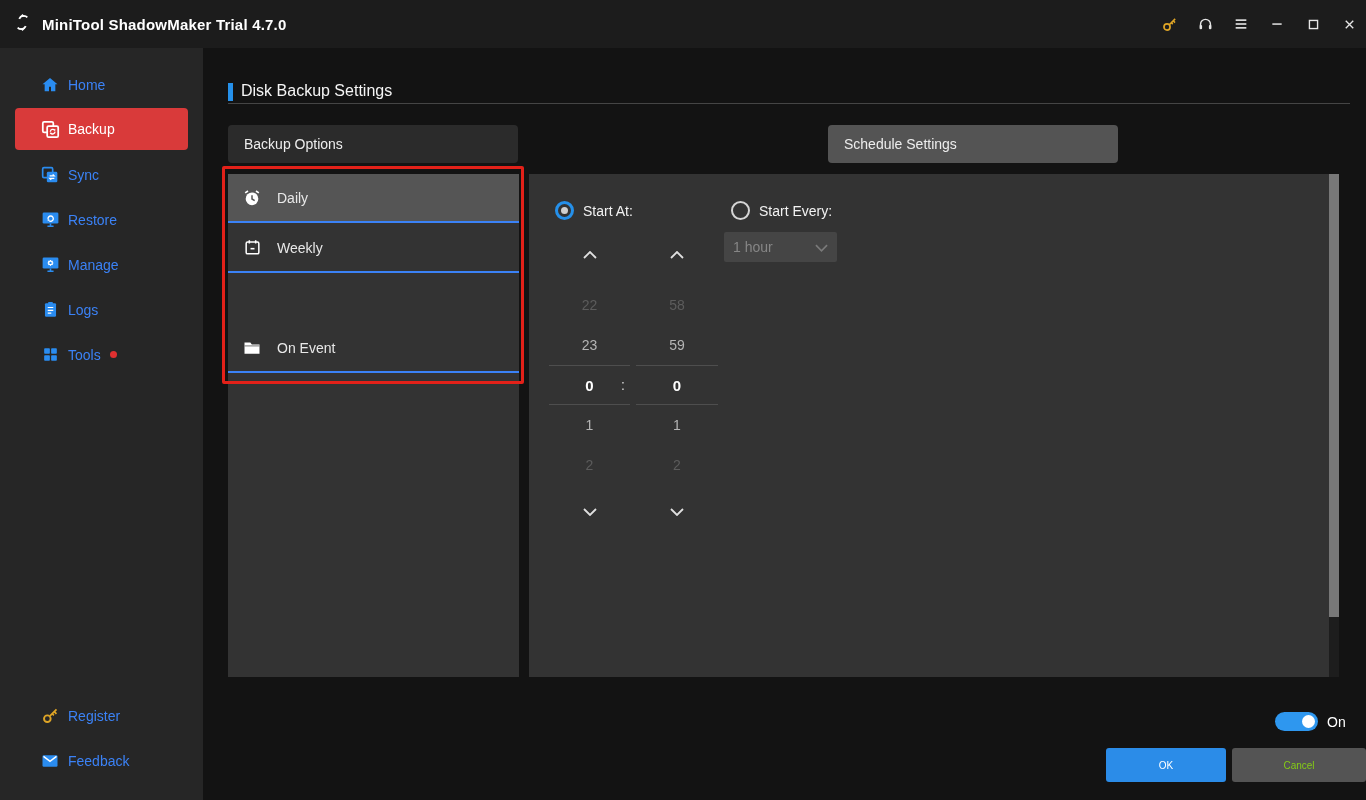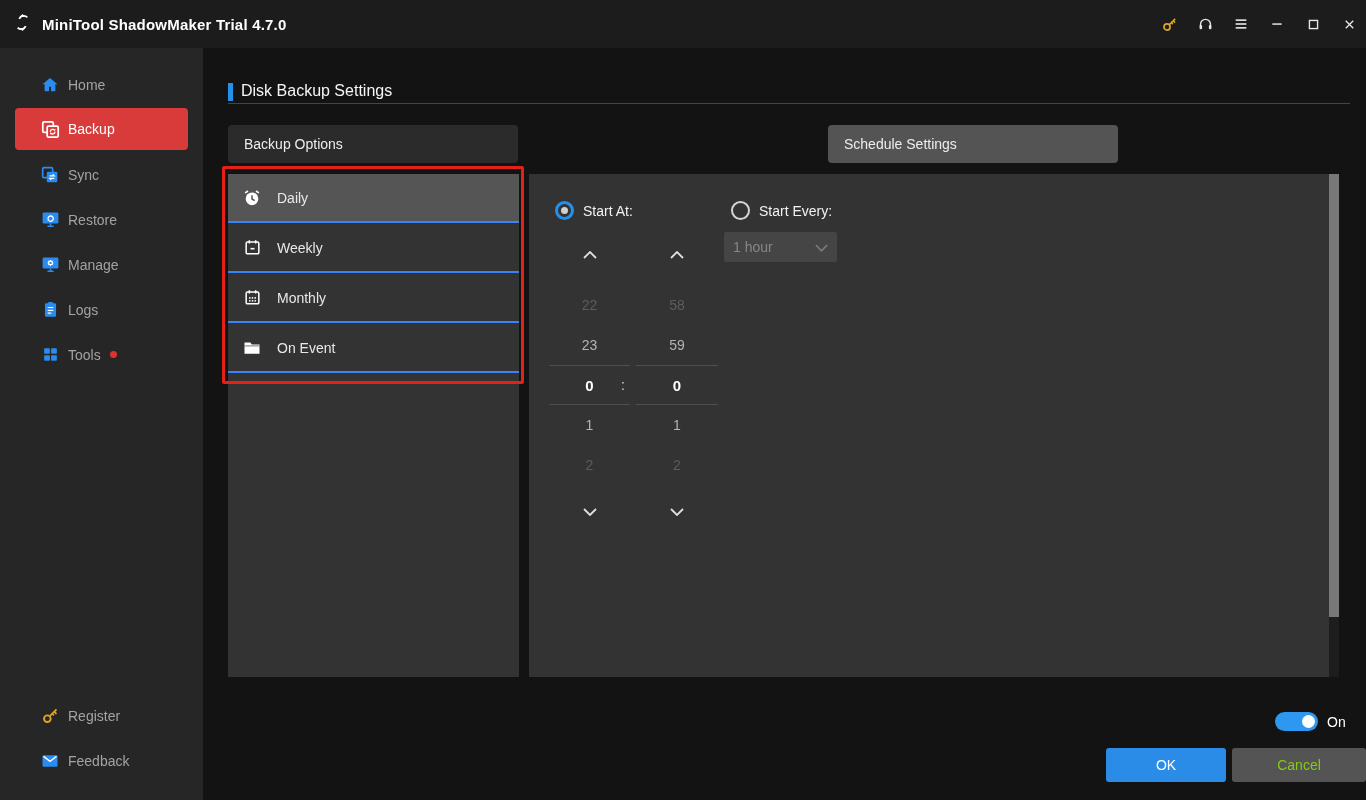--- a/index.html
+++ b/index.html
@@ -9,21 +9,21 @@
   
   .titlebar { position:absolute; left:0; top:0; width:1366px; height:48px; background:#1c1c1c; }
   .tb-left { position:absolute; left:12px; top:0; height:48px; display:flex; align-items:center; gap:9px; }
   .tb-title { color:#ffffff; font-size:15px; font-weight:bold; letter-spacing:.2px; }
   .tb-btn { position:absolute; top:0; width:36px; height:48px; display:flex; align-items:center; justify-content:center; cursor:pointer; }
 
   
   .sidebar { position:absolute; left:0; top:48px; width:203px; height:752px; background:#262626; }
   .side-item { position:absolute; left:15px; width:173px; height:41px; border-radius:4px; display:flex; align-items:center; cursor:pointer; }
   .side-item .s-ico { width:22px; height:22px; margin-left:24px; display:flex; align-items:center; justify-content:center; }
-  .side-item .s-lab { margin-left:7px; color:#a3a3a3; font-size:14px; }
+  .side-item .s-lab { margin-left:7px; color:#3b82f6; font-size:14px; }
   .side-item.active { background:#d93a3a; }
   .side-item.active .s-lab { color:#ffffff; }
   .red-dot { width:7px; height:7px; border-radius:50%; background:#e03030; margin-left:9px; }
 
   
   .accent-bar { position:absolute; left:228px; top:83px; width:5px; height:18px; background:#2590ea; }
   .page-title { position:absolute; left:241px; top:82px; color:#f5f5f5; font-size:16px; }
   .header-divider { position:absolute; left:228px; top:103px; width:1122px; height:1px; background:#454545; }
 
   
@@ -62,21 +62,21 @@
   .tp-colon { position:absolute; left:86px; top:191px; width:16px; height:40px; line-height:40px; text-align:center; color:#d8d8d8; font-size:14px; }
 
   
   .vscroll-track { position:absolute; left:1329px; top:174px; width:10px; height:503px; background:#1d1d1d; cursor:pointer; }
   .vscroll-thumb { position:absolute; left:0; top:0; width:10px; height:443px; background:#787878; }
 
   
   .toggle { position:absolute; left:1275px; top:712px; width:43px; height:19px; border-radius:10px; background:#2e97ef; cursor:pointer; }
   .toggle .knob { position:absolute; right:3px; top:3px; width:13px; height:13px; border-radius:50%; background:#ffffff; }
   .toggle-lab { position:absolute; left:1327px; top:714px; color:#ffffff; font-size:14px; }
-  .btn { position:absolute; top:748px; height:34px; border:none; border-radius:3px; font-size:14px; font-family:"Liberation Sans", sans-serif; cursor:pointer; }
+  .btn { position:absolute; top:748px; height:34px; border:none; border-radius:3px; font-size:10px; font-family:"Liberation Sans", sans-serif; cursor:pointer; }
   .btn.ok { left:1106px; width:120px; background:#2b8ce8; color:#ffffff; }
   .btn.cancel { left:1232px; width:134px; background:#545454; color:#84cc16; }
 </style>
 </head>
 <body>
 
 <div class="screen">
 
   <div class="titlebar">
     <div class="tb-left">
@@ -258,35 +258,20 @@
     </div>
     <div class="opt-row" style="top:50px">
       <span class="o-ico">
         <svg width="19" height="19" viewBox="0 0 24 24">
             <rect x="4" y="5" width="16" height="15" rx="1.8" fill="none" stroke="#fff" stroke-width="1.9"></rect>
             <path d="M8 2.8v4M16 2.8v4" stroke="#fff" stroke-width="1.9"></path>
             <path d="M9.5 13.5h5" stroke="#fff" stroke-width="2"></path>
           </svg>
       </span>
       <span class="o-lab">Weekly</span>
-    </div>
-    <div class="opt-row" style="top:100px">
-      <span class="o-ico">
-        <svg width="19" height="19" viewBox="0 0 24 24">
-            <rect x="4" y="5" width="16" height="15" rx="1.8" fill="none" stroke="#fff" stroke-width="1.9"></rect>
-            <path d="M8 2.8v4M16 2.8v4" stroke="#fff" stroke-width="1.9"></path>
-            <circle cx="8.6" cy="12.6" r="1.1" fill="#fff"></circle>
-            <circle cx="12" cy="12.6" r="1.1" fill="#fff"></circle>
-            <circle cx="15.4" cy="12.6" r="1.1" fill="#fff"></circle>
-            <circle cx="8.6" cy="16.2" r="1.1" fill="#fff"></circle>
-            <circle cx="12" cy="16.2" r="1.1" fill="#fff"></circle>
-            <circle cx="15.4" cy="16.2" r="1.1" fill="#fff"></circle>
-          </svg>
-      </span>
-      <span class="o-lab">Monthly</span>
     </div>
     <div class="opt-row" style="top:150px">
       <span class="o-ico">
         <svg width="20" height="20" viewBox="0 0 24 24">
             <path d="M3 5.5h7l1.8 2.3H21v11H3z" fill="#fff"></path>
             <path d="M3 9.5h18" stroke="#555" stroke-width="1"></path>
           </svg>
       </span>
       <span class="o-lab">On Event</span>
     </div>

